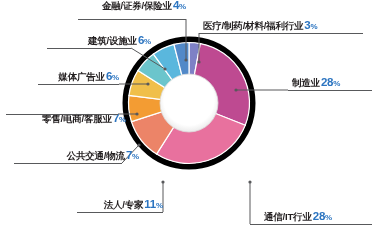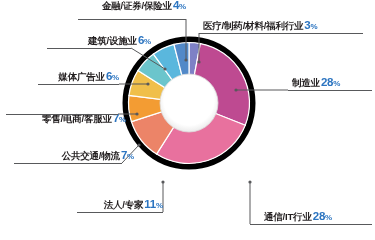--- a/index.html
+++ b/index.html
@@ -171,21 +171,21 @@
   </div>
   <div class="rule" style="left:38px; top:84px; width:81px;"></div>
 
   <div class="callout left" style="left:8px; top:101px; width:118px; margin-top:12px;">
     <span class="callout-text">
       <span>零售/电商/客服业</span><span class="pct"><span>7</span><span class="sym">%</span></span>
     </span>
   </div>
   <div class="rule" style="left:6px; top:114px; width:112px;"></div>
 
-  <div class="callout left" style="left:12px; top:150px; width:122px; padding-right:4px;">
+  <div class="callout left" style="left:0; top:150px; width:122px; padding-right:4px;padding-left:17px;">
     <span class="callout-text">
       <span>公共交通/物流</span><span class="pct"><span>7</span><span class="sym">%</span></span>
     </span>
   </div>
   <div class="rule" style="left:14px; top:163px; width:108px;"></div>
 
   <div class="callout left" style="left:0; top:199px; width:163px; padding-right:4px;text-decoration:underline;">
     <span class="callout-text">
       <span>法人/专家</span><span class="pct"><span>11</span><span class="sym">%</span></span>
     </span>

